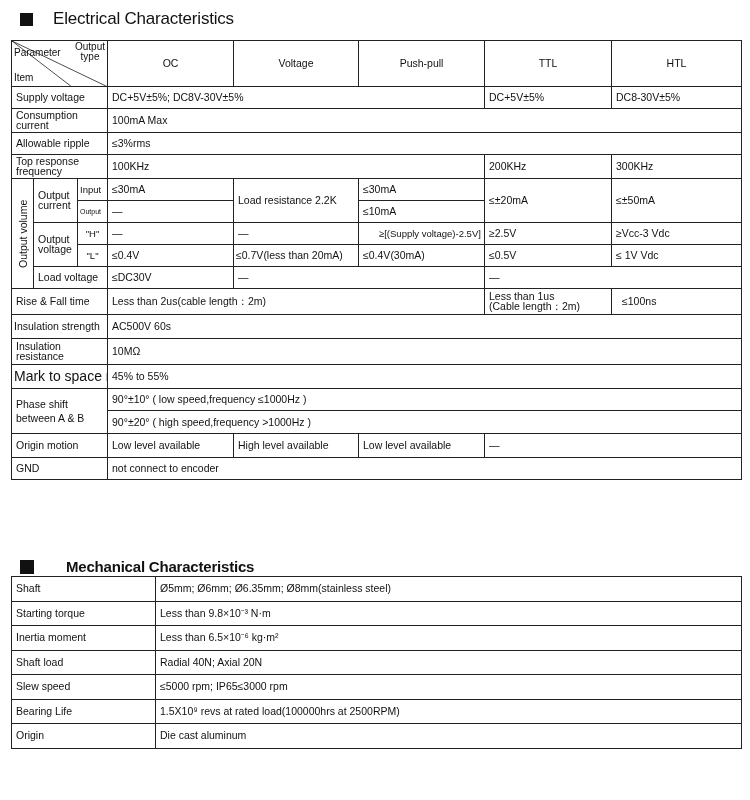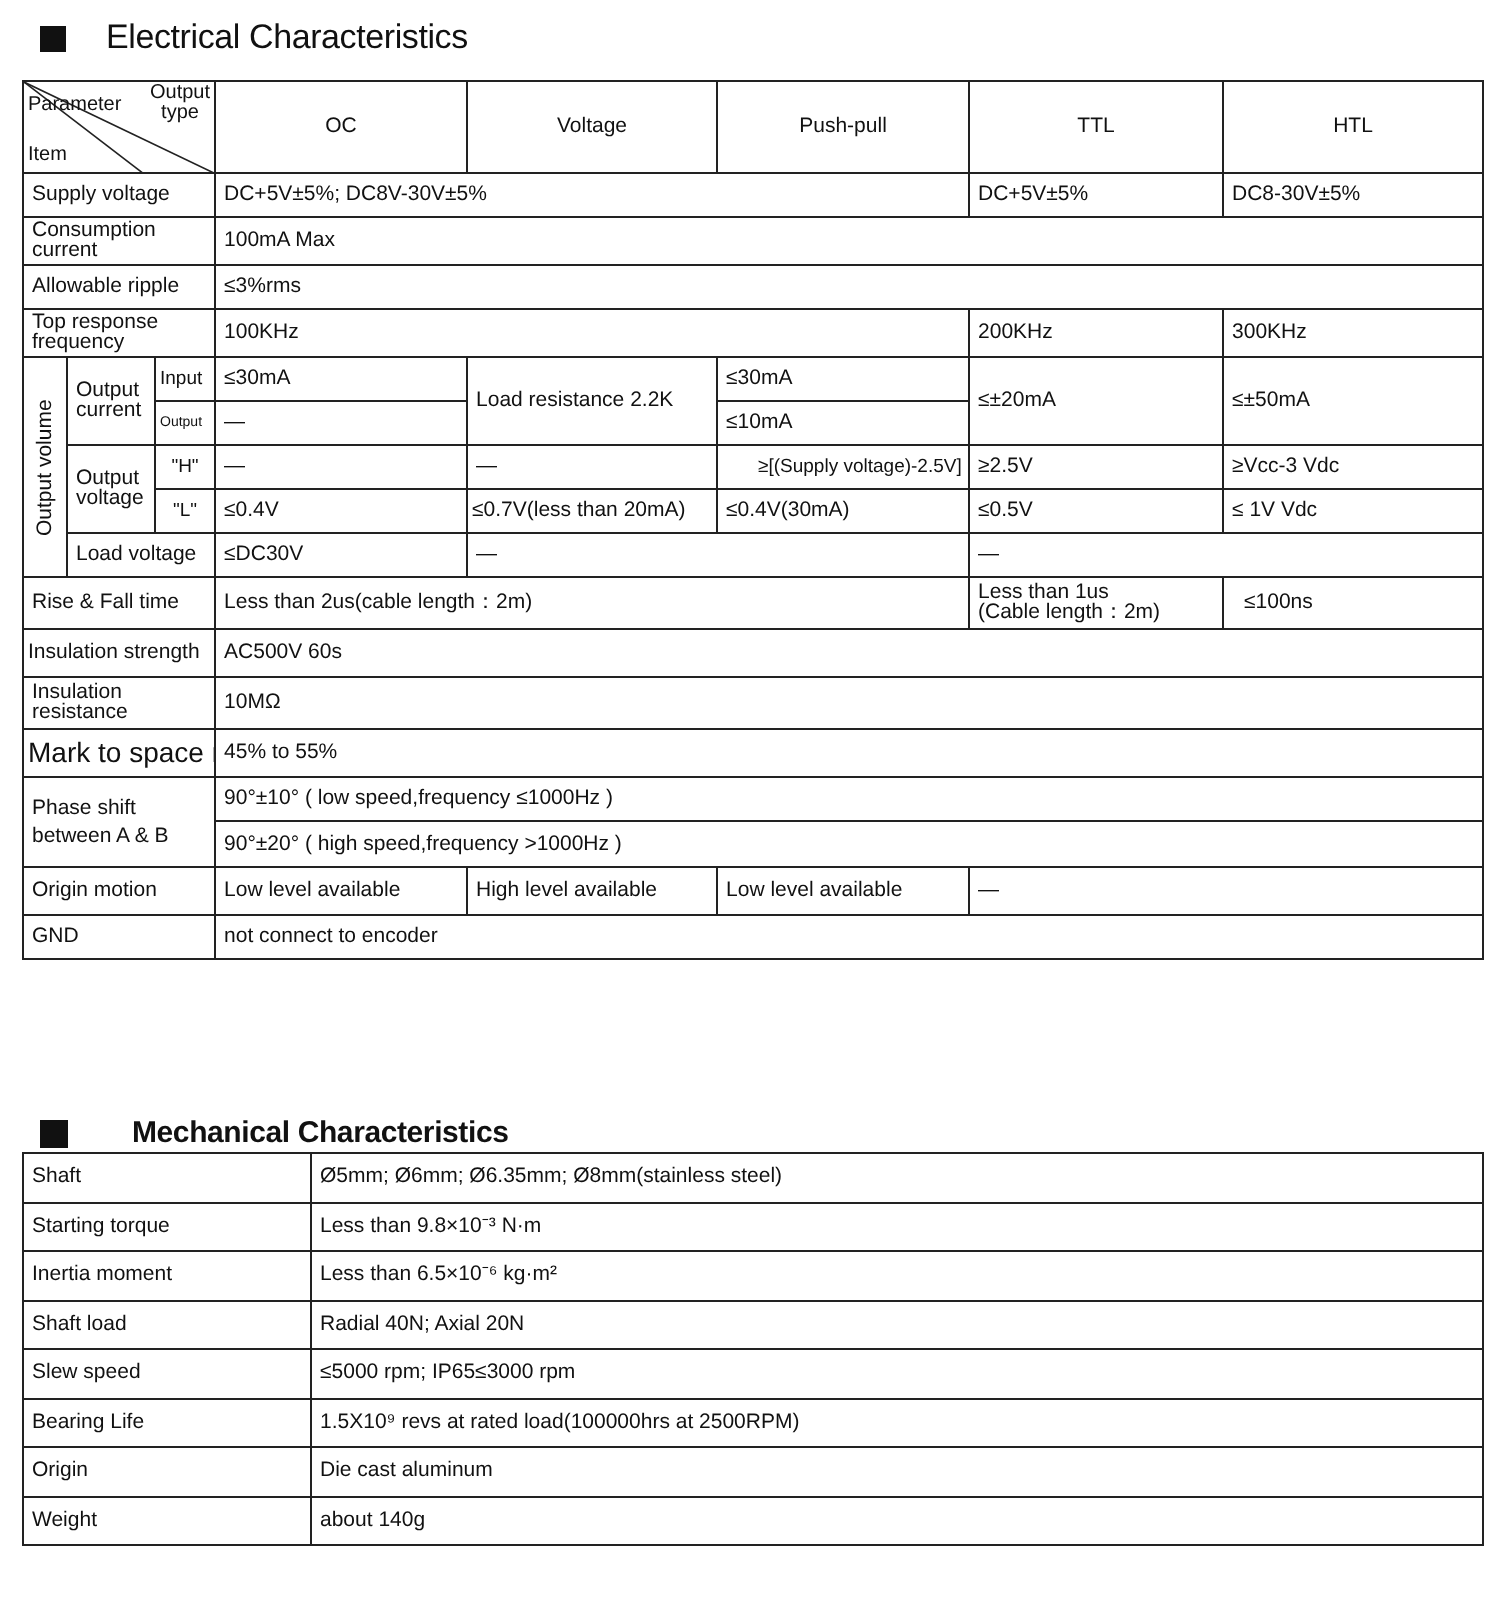--- a/index.html
+++ b/index.html
@@ -196,18 +196,14 @@
         <td>≤5000 rpm;  IP65≤3000 rpm</td>
       </tr>
       <tr>
         <td>Bearing Life</td>
         <td>1.5X10⁹ revs at rated load(100000hrs at 2500RPM)</td>
       </tr>
       <tr>
         <td>Origin</td>
         <td>Die cast aluminum</td>
       </tr>
-      <tr>
-        <td>Weight</td>
-        <td>about 140g</td>
-      </tr>
     </tbody>
 </table>
 
 </body></html>

